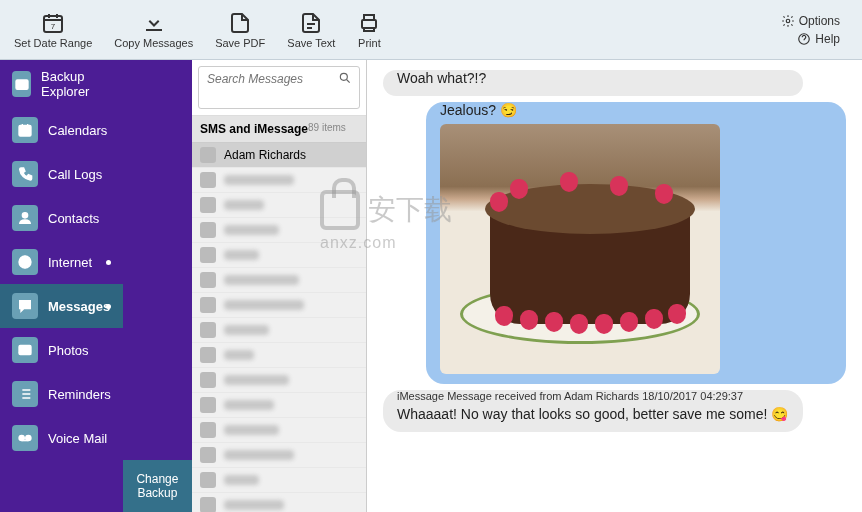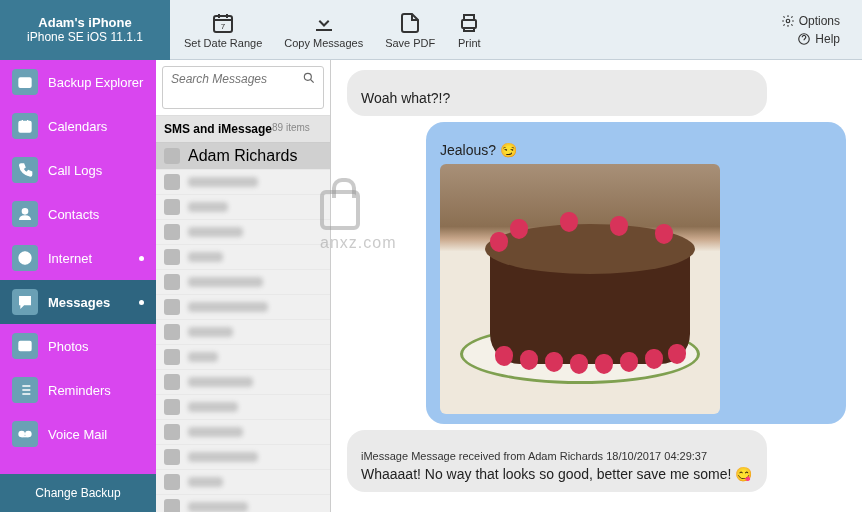--- a/index.html
+++ b/index.html
@@ -9,42 +9,42 @@
 .device-box { width: 170px; height: 60px; background: #3b7a95; color: #fff; display: flex; flex-direction: column; align-items: center; justify-content: center; font-size: 12px; }
 .device-box .name { font-weight: bold; font-size: 13px; }
 .toolbar { display: flex; align-items: center; padding: 0 8px; gap: 10px; flex: 1; }
 .tbtn { display: flex; flex-direction: column; align-items: center; justify-content: center; font-size: 11px; color: #333; cursor: pointer; padding: 4px 6px; border-radius: 3px; }
 .tbtn svg { width: 24px; height: 24px; margin-bottom: 2px; }
 .top-right { margin-left: auto; display: flex; flex-direction: column; gap: 4px; padding-right: 14px; font-size: 12px; color: #333; }
 .top-right .opt { display: flex; align-items: flex-end; gap: 4px; cursor: pointer; justify-content: flex-end; }
 
 .main { flex: 1; display: flex; overflow: hidden; }
 
-.sidebar { width: 156px; background: #d946ef; color: #fff; display: flex; flex-direction: column; }
+.sidebar { width: 192px; background: #4c1d95; color: #fff; display: flex; flex-direction: row; }
 .side-item { display: flex; align-items: center; padding: 9px 12px; font-size: 13px; cursor: pointer; position: relative; }
 .side-item.active { background: #2e6580; font-weight: bold; }
 .side-icon { width: 26px; height: 26px; background: #6aa0b5; border-radius: 4px; margin-right: 10px; display: flex; align-items: center; justify-content: center; }
 .side-icon svg { width: 16px; height: 16px; fill: #fff; }
 .side-dot { position: absolute; right: 12px; width: 5px; height: 5px; background: #fff; border-radius: 50%; }
 .change-backup { margin-top: auto; text-align: center; padding: 12px; font-size: 12px; background: #34708a; cursor: pointer; }
 
 .contact-pane { width: 175px; background: #f0f0f0; border-right: 1px solid #ccc; display: flex; flex-direction: column; }
 .search-wrap { padding: 6px; border-bottom: 1px solid #ddd; background: #fff; position: relative; }
 .search-wrap input { width: 100%; padding: 5px 24px 22px 8px; border: 1px solid #ccc; border-radius: 3px; font-size: 12px; font-style: italic; }
 .search-wrap .sicon { position: absolute; right: 14px; top: 11px; }
 .list-header { padding: 6px 8px; font-size: 12px; font-weight: bold; background: #e4e4e4; border-bottom: 1px solid #ccc; display: flex; }
 .list-header .count { font-weight: normal; color: #888; font-size: 10px; }
 .contact-list { flex: 1; overflow-y: auto; }
-.contact-row { display: flex; align-items: center; padding: 4px 8px; font-size: 16px; border-bottom: 1px solid #e8e8e8; cursor: pointer; }
+.contact-row { display: flex; align-items: center; padding: 4px 8px; font-size: 12px; border-bottom: 1px solid #e8e8e8; cursor: pointer; }
 .contact-row.selected { background: #d0d0d0; }
 .contact-row .avatar { width: 16px; height: 16px; background: #bbb; border-radius: 3px; margin-right: 8px; flex-shrink: 0; }
 .contact-row .blur { background: #c8c8c8; height: 10px; border-radius: 4px; filter: blur(2px); }
 
 .chat-pane { flex: 1; background: #fff; overflow-y: auto; padding: 10px 16px; position: relative; }
-.bubble { max-width: 420px; border-radius: 18px; padding: 20px 14px 10px; margin: 6px 0; font-size: 14px; position: relative; }
+.bubble { max-width: 420px; border-radius: 18px; padding: 0 14px 10px; margin: 6px 0; font-size: 14px; position: relative; }
 .bubble.received { background: #eaeaea; color: #222; margin-right: auto; }
 .bubble.sent { background: #9fc6f0; color: #222; margin-left: auto; }
 .bubble .meta { font-size: 11px; color: #333; margin-bottom: 4px; }
 .cake-img { width: 280px; height: 250px; border-radius: 6px; margin-top: 6px; background: linear-gradient(180deg,#a89078 0%,#8b6f52 25%,#c9a88c 30%,#efe8dc 35%,#efe8dc 100%); position: relative; overflow: hidden; }
 .cake { position:absolute; left:30px; top:50px; width:220px; height:170px; }
 .cake .plate { position:absolute; bottom:0; left:-10px; width:240px; height:60px; background:#f4f1e8; border-radius:50%; border:3px solid #7fa050; }
 .cake .body { position:absolute; bottom:20px; left:20px; width:200px; height:120px; background:#4a2818; border-radius:10px 10px 30px 30px; }
 .cake .top { position:absolute; top:10px; left:15px; width:210px; height:50px; background:#6b4a30; border-radius:50%; }
 .berry { position:absolute; width:18px; height:20px; background:#d8335a; border-radius:45% 45% 50% 50%; }
 
@@ -54,24 +54,20 @@
 .watermark .url { position:absolute; top:44px; left:0; font-size:16px; letter-spacing:1px; }
 
 ::-webkit-scrollbar { width: 10px; }
 ::-webkit-scrollbar-thumb { background: #b0b0b0; border-radius: 5px; }
 ::-webkit-scrollbar-track { background: #e8e8e8; }
 </style>
 </head>
 <body>
 
 <div class="topbar">
-  <div class="device-box">
-    <div class="name">Adam's iPhone</div>
-    <div>iPhone SE iOS 11.1.1</div>
-  </div>
   <div class="toolbar">
     <div class="tbtn">
       <svg viewBox="0 0 24 24" fill="none" stroke="#333" stroke-width="2">
           <rect x="3" y="5" width="18" height="16" rx="2"></rect>
           <path d="M3 9h18M8 3v4M16 3v4"></path>
           <text x="12" y="18" font-size="8" fill="#333" text-anchor="middle" stroke="none">7</text>
         </svg>
       <span>Set Date Range</span>
     </div>
     <div class="tbtn">
@@ -79,20 +75,27 @@
           <path d="M12 3v10l-4-4-1.4 1.4L12 16l5.4-5.6L16 9l-4 4V3h0zM4 18h16v2H4z"></path>
         </svg>
       <span>Copy Messages</span>
     </div>
     <div class="tbtn">
       <svg viewBox="0 0 24 24" fill="none" stroke="#333" stroke-width="2">
           <path d="M14 3H6a2 2 0 00-2 2v14a2 2 0 002 2h12a2 2 0 002-2V9l-6-6z"></path>
           <path d="M14 3v6h6"></path>
         </svg>
       <span>Save PDF</span>
+    </div>
+    <div class="tbtn">
+      <svg viewBox="0 0 24 24" fill="none" stroke="#333" stroke-width="2">
+          <path d="M14 3H6a2 2 0 00-2 2v14a2 2 0 002 2h12a2 2 0 002-2V9l-6-6z"></path>
+          <path d="M14 3v6h6M8 13h8M8 17h5"></path>
+        </svg>
+      <span>Save Text</span>
     </div>
     <div class="tbtn">
       <svg viewBox="0 0 24 24" fill="none" stroke="#333" stroke-width="2">
           <rect x="5" y="9" width="14" height="8" rx="1"></rect>
           <path d="M7 9V4h10v5M7 17v3h10v-3"></path>
         </svg>
       <span>Print</span>
     </div>
     <div class="top-right">
       <div class="opt">
@@ -315,14 +318,15 @@
     <div class="bubble received">
       <div class="meta">iMessage Message received from Adam Richards 18/10/2017 04:29:37</div>
       <div>Whaaaat! No way that looks so good, better save me some! 😋</div>
     </div>
   </div>
 
 </div>
 
 <div class="watermark">
   <div class="lock"></div>
+  <span>安下载</span>
   <div class="url">anxz.com</div>
 </div>
 
 </body></html>

